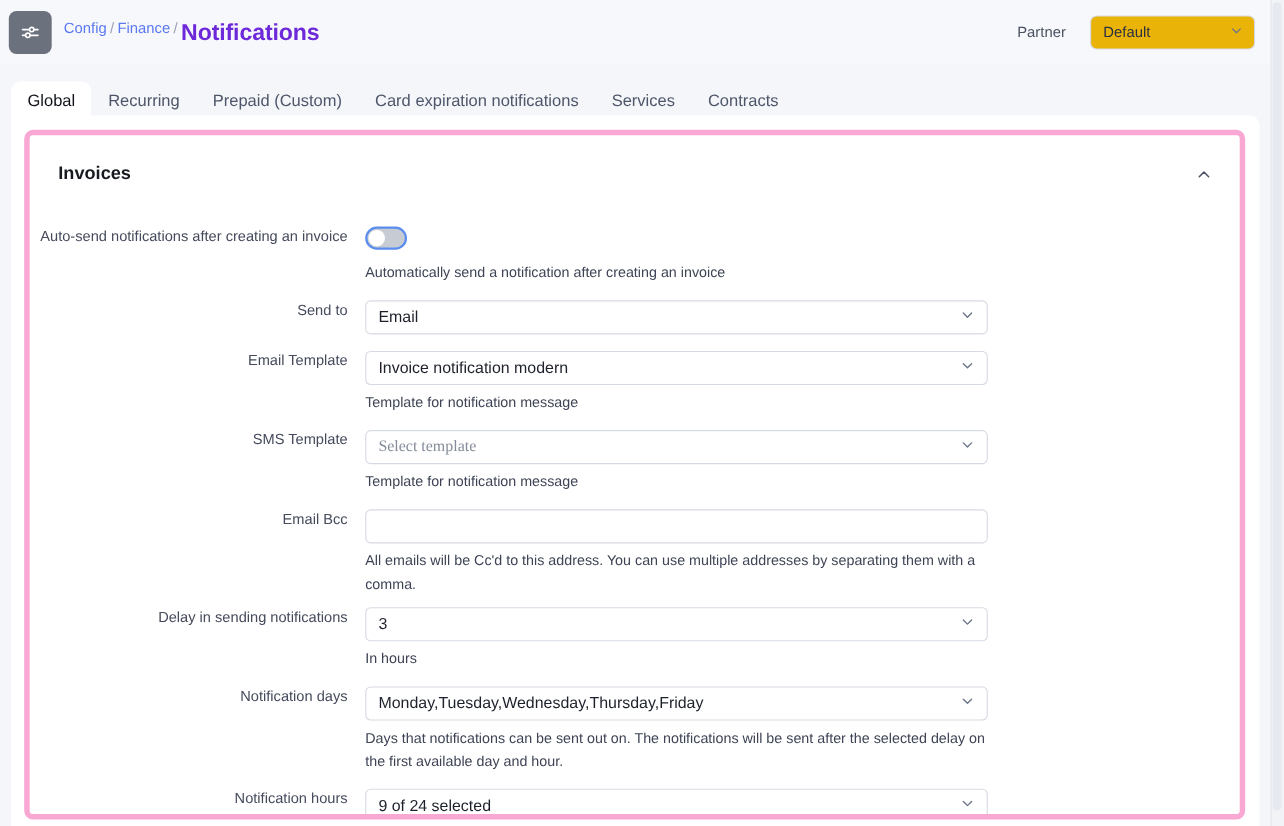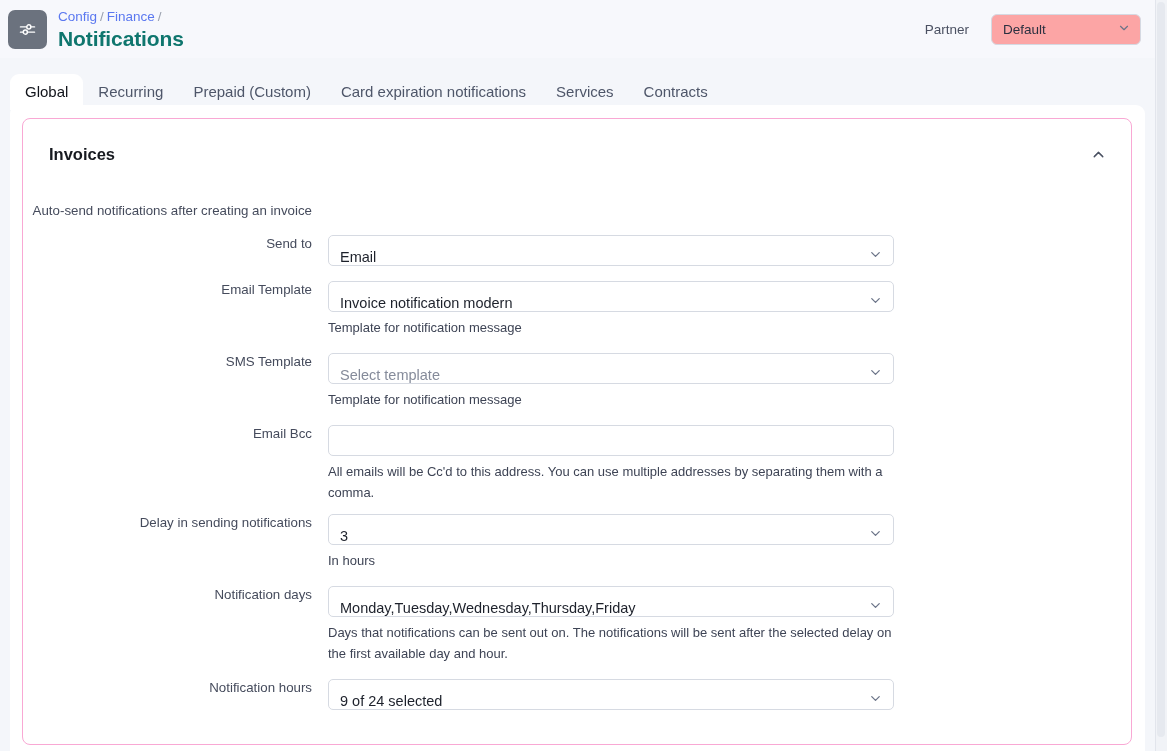--- a/index.html
+++ b/index.html
@@ -35,57 +35,57 @@
     align-items: center;
     gap: 11px;
   }
   .app-icon {
     width: 39px; height: 39px;
     border-radius: 7px;
     background: #6b727e;
     display: flex; align-items: center; justify-content: center;
     flex: none;
   }
-  .titleblock { display: flex; flex-direction: column; justify-content: flex-start; }
+  .titleblock { display: flex; flex-direction: row; justify-content: flex-start; }
   .breadcrumb {
     font-size: 13.5px;
     line-height: 17px;
     color: #8e94a3;
     white-space: nowrap;
     margin-bottom: 1px;
   }
   .breadcrumb a {
     color: #5b78f0;
     text-decoration: none;
     cursor: pointer;
   }
   .breadcrumb .sep { color: #9aa0ae; margin: 0 3px; }
   .page-title {
     font-size: 21px;
     font-weight: bold;
-    color: #0f766e;
+    color: #6d28d9;
     line-height: 25px;
     letter-spacing: -0.1px;
   }
   .header-right {
     margin-left: auto;
     display: flex;
     align-items: center;
     gap: 22px;
   }
   .partner-label {
     font-size: 13.5px;
     color: #4b5162;
   }
   .partner-select {
     width: 150px;
     height: 31px;
     border: 1px solid #d5d9e2;
     border-radius: 6px;
-    background: #fca5a5;
+    background: #eab308;
     display: flex;
     align-items: center;
     padding: 0 9px 0 11px;
     font-size: 13.5px;
     color: #2b3040;
     cursor: pointer;
   }
   .partner-select .val { flex: 1; }
 
   
@@ -125,21 +125,21 @@
     background: #ffffff;
     border-radius: 9px 9px 0 0;
   }
 
   .card {
     position: absolute;
     left: 12px; top: 13px;
     width: 1110px;
     height: 627px;
     background: #ffffff;
-    border: 1px solid #f9a8d4;
+    border: 5px solid #f9a8d4;
     border-radius: 8px;
     overflow: hidden;
   }
 
   .card-head {
     display: flex;
     align-items: center;
     padding: 22px 20px 0 26px;
   }
   .card-title {
@@ -184,29 +184,29 @@
     max-width: 566px;
   }
 
   .select {
     width: 566px;
     height: 30px;
     border: 1px solid #d6dae2;
     border-radius: 5px;
     background: #ffffff;
     display: flex;
-    align-items: flex-end;
+    align-items: center;
     padding: 0 10px 0 11px;
     font-size: 14.5px;
     color: #1d212b;
     cursor: pointer;
   }
   .select.tall { height: 31px; }
   .select .val { flex: 1; overflow: hidden; white-space: nowrap; text-overflow: ellipsis; }
-  .select .val.placeholder { color: #858b9a; }
+  .select .val.placeholder { color: #858b9a; font-family: Liberation Serif, serif; }
 
   .textinput {
     width: 566px;
     height: 31px;
     border: 1px solid #d6dae2;
     border-radius: 5px;
     background: #ffffff;
     font-size: 14.5px;
     color: #1d212b;
     padding: 0 11px;
@@ -303,20 +303,26 @@
           <svg width="17" height="17" viewBox="0 0 24 24" fill="none" stroke="#4a5162" stroke-width="2" stroke-linecap="round" stroke-linejoin="round">
               <polyline points="18 15 12 9 6 15"></polyline>
             </svg>
         </div>
       </div>
 
       <div class="form">
 
         <div class="row sp-toggle">
           <div class="lbl">Auto-send notifications after creating an invoice</div>
+          <div class="ctrl">
+            <div class="toggle">
+              <span class="knob"></span>
+            </div>
+            <div class="helptext">Automatically send a notification after creating an invoice</div>
+          </div>
         </div>
 
         <div class="row sp-field">
           <div class="lbl">Send to</div>
           <div class="ctrl">
             <div class="select tall">
               <span class="val">Email</span>
               <span>
                 <svg width="15" height="15" viewBox="0 0 24 24" fill="none" stroke="#6b7488" stroke-width="2" stroke-linecap="round" stroke-linejoin="round">
                     <polyline points="6 9 12 15 18 9"></polyline>

